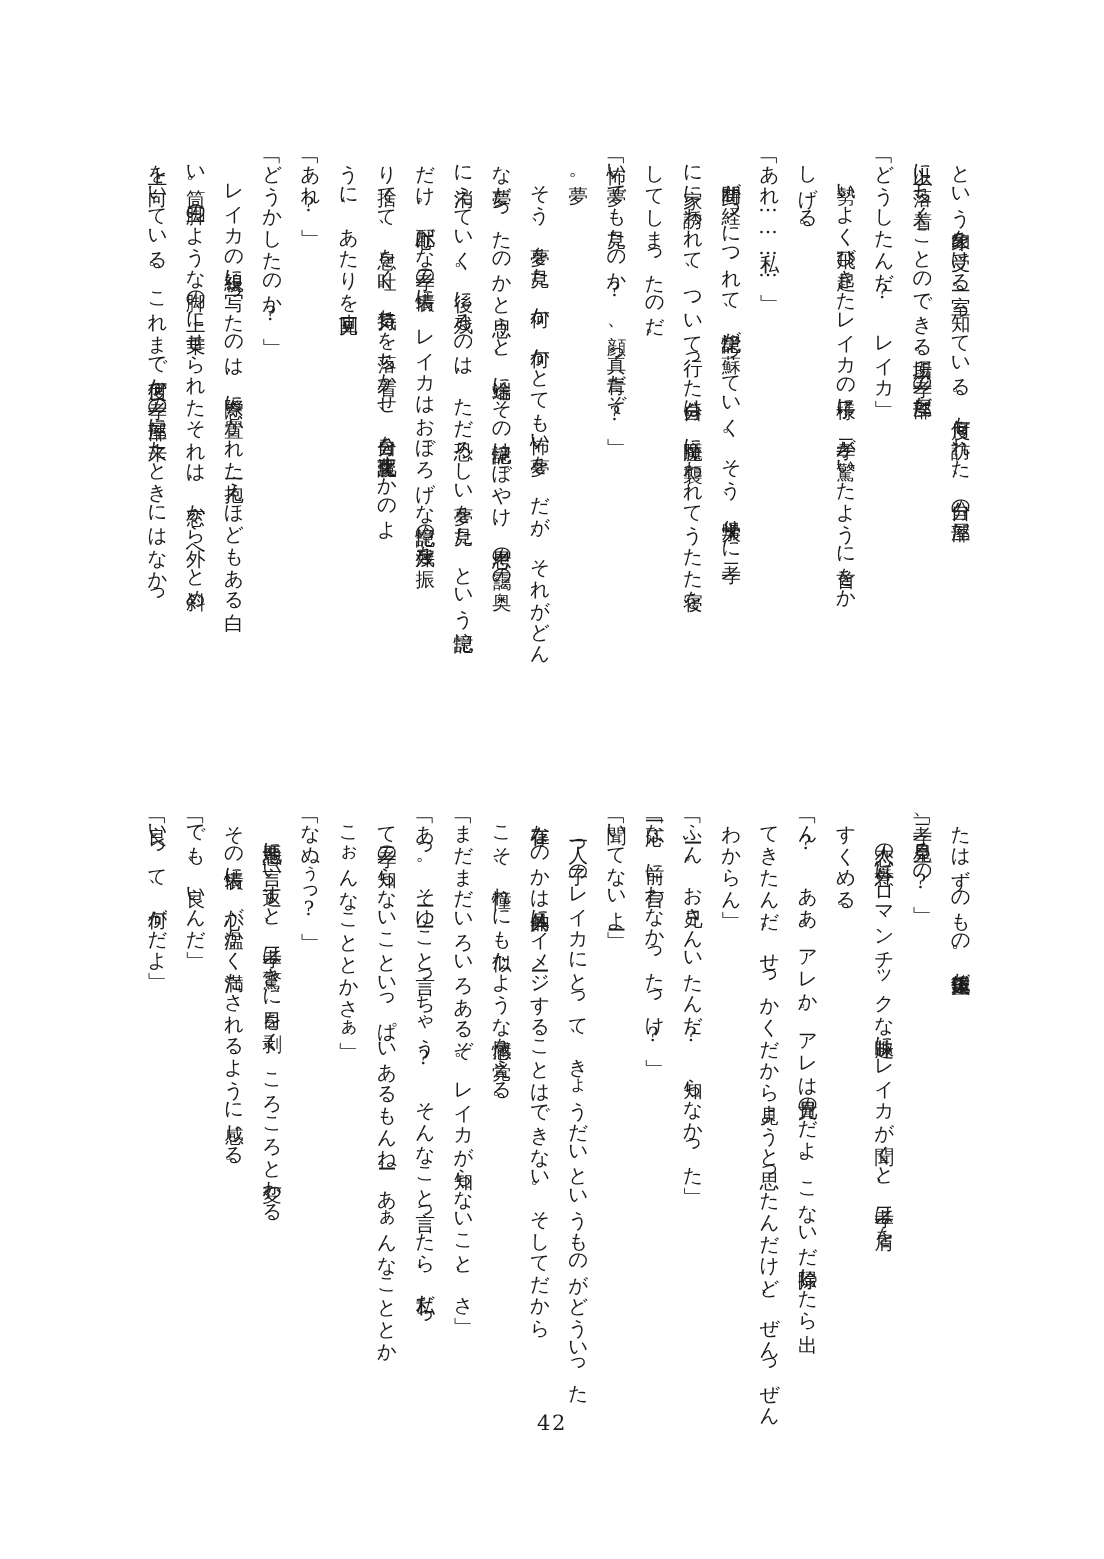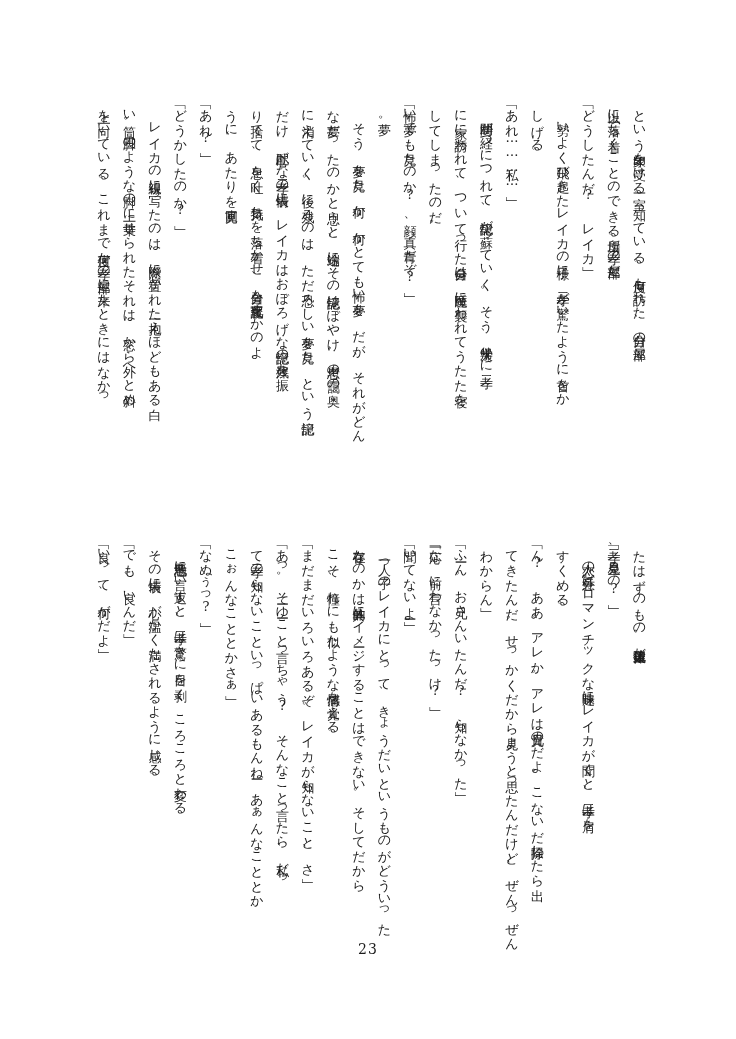--- a/index.html
+++ b/index.html
@@ -49,14 +49,14 @@
     letter-spacing: 1px;
     color: var(--ink);
   }
 </style>
 </head>
 <body>
 
 <div class="page">
   <div class="vtext top"><div class="tcol">という印象を受ける一室。知っている。何度も訪れた、自分の部屋</div><div class="tcol">以上に落ち着くことのできる場所。孝二の部屋だ。</div><div class="tcol">「どうしたんだ?　レイカ」</div><div class="tcol">　勢いよく飛び起きたレイカの様子に、孝二が驚いたように首をか</div><div class="tcol">しげる。</div><div class="tcol">「あれ……私……」</div><div class="tcol">　時間が経つにつれて、記憶が蘇っていく。そう、大学帰りに孝二</div><div class="tcol">に家に誘われて、ついて行った自分は、睡魔に襲われてうたた寝を</div><div class="tcol">してしまったのだ。</div><div class="tcol">「怖い夢でも見たのか?　顔、真っ青だぞ?」</div><div class="tcol">　夢。</div><div class="tcol">　そう、夢を見た。何か、何かとても怖い夢を。だが、それがどん</div><div class="tcol">な夢だったのかと思うと、途端にその記憶はぼやけ、思考の靄の奥</div><div class="tcol">に消えていく。後に残るのは、ただ恐ろしい夢を見た、という記憶</div><div class="tcol">だけ。心配げな孝二の表情に、レイカはおぼろげな記憶の残滓を振</div><div class="tcol">り捨てて、息を吐く。気持ちを落ち着かせ、自分を誤魔化すかのよ</div><div class="tcol">うに、あたりを見回す。</div><div class="tcol">「あれ?」</div><div class="tcol">「どうかしたのか?」</div><div class="tcol">　レイカの視線に写ったのは、窓際に置かれた一抱えほどもある白</div><div class="tcol">い筒。三脚のような脚の上に乗せられたそれは、窓から外へと斜め</div><div class="tcol">上を向いている。これまで何度か孝二の部屋に来たときにはなかっ</div></div>
   <div class="vtext bottom"><div class="tcol">たはずのもの。天体望遠鏡だ。</div><div class="tcol">「孝二、星見るの?」</div><div class="tcol">　恋人の意外にロマンチックな趣味にレイカが聞くと、孝二は肩を</div><div class="tcol">すくめる。</div><div class="tcol">「ん?　ああ。アレか。アレは兄貴のだよ。こないだ掃除したら出</div><div class="tcol">てきたんだ。せっかくだから見ようと思ったんだけど、ぜんっぜん</div><div class="tcol">わからん」</div><div class="tcol">「ふーん。お兄さんいたんだ?　知らなかった」</div><div class="tcol">「一応な。前に言わなかったっけ?」</div><div class="tcol">「聞いてないよー」</div><div class="tcol">　一人っ子のレイカにとって、きょうだいというものがどういった</div><div class="tcol">存在なのかは具体的にイメージすることはできない。そしてだから</div><div class="tcol">こそ、憧れにも似たような感情を覚える。</div><div class="tcol">「まだまだいろいろあるぞ。レイカが知らないこと、さ」</div><div class="tcol">「あっ。そーゆーこと言っちゃう?　そんなこと言ったら、私だっ</div><div class="tcol">て孝二の知らないこといっぱいあるもんねー。あぁんなこととか、</div><div class="tcol">こぉんなこととかさぁ」</div><div class="tcol">「なぬぅっ?」</div><div class="tcol">　意地悪に言い返すと、孝二は驚きに目を剥く。ころころと変わる</div><div class="tcol">その表情に、心が温かく満たされるように感じる。</div><div class="tcol">「でも、良いんだ」</div><div class="tcol">「良いって、何がだよ」</div></div>
-  <div class="page-number">23</div>
+  <div class="page-number">42</div>
 </div>
 
 </body></html>

